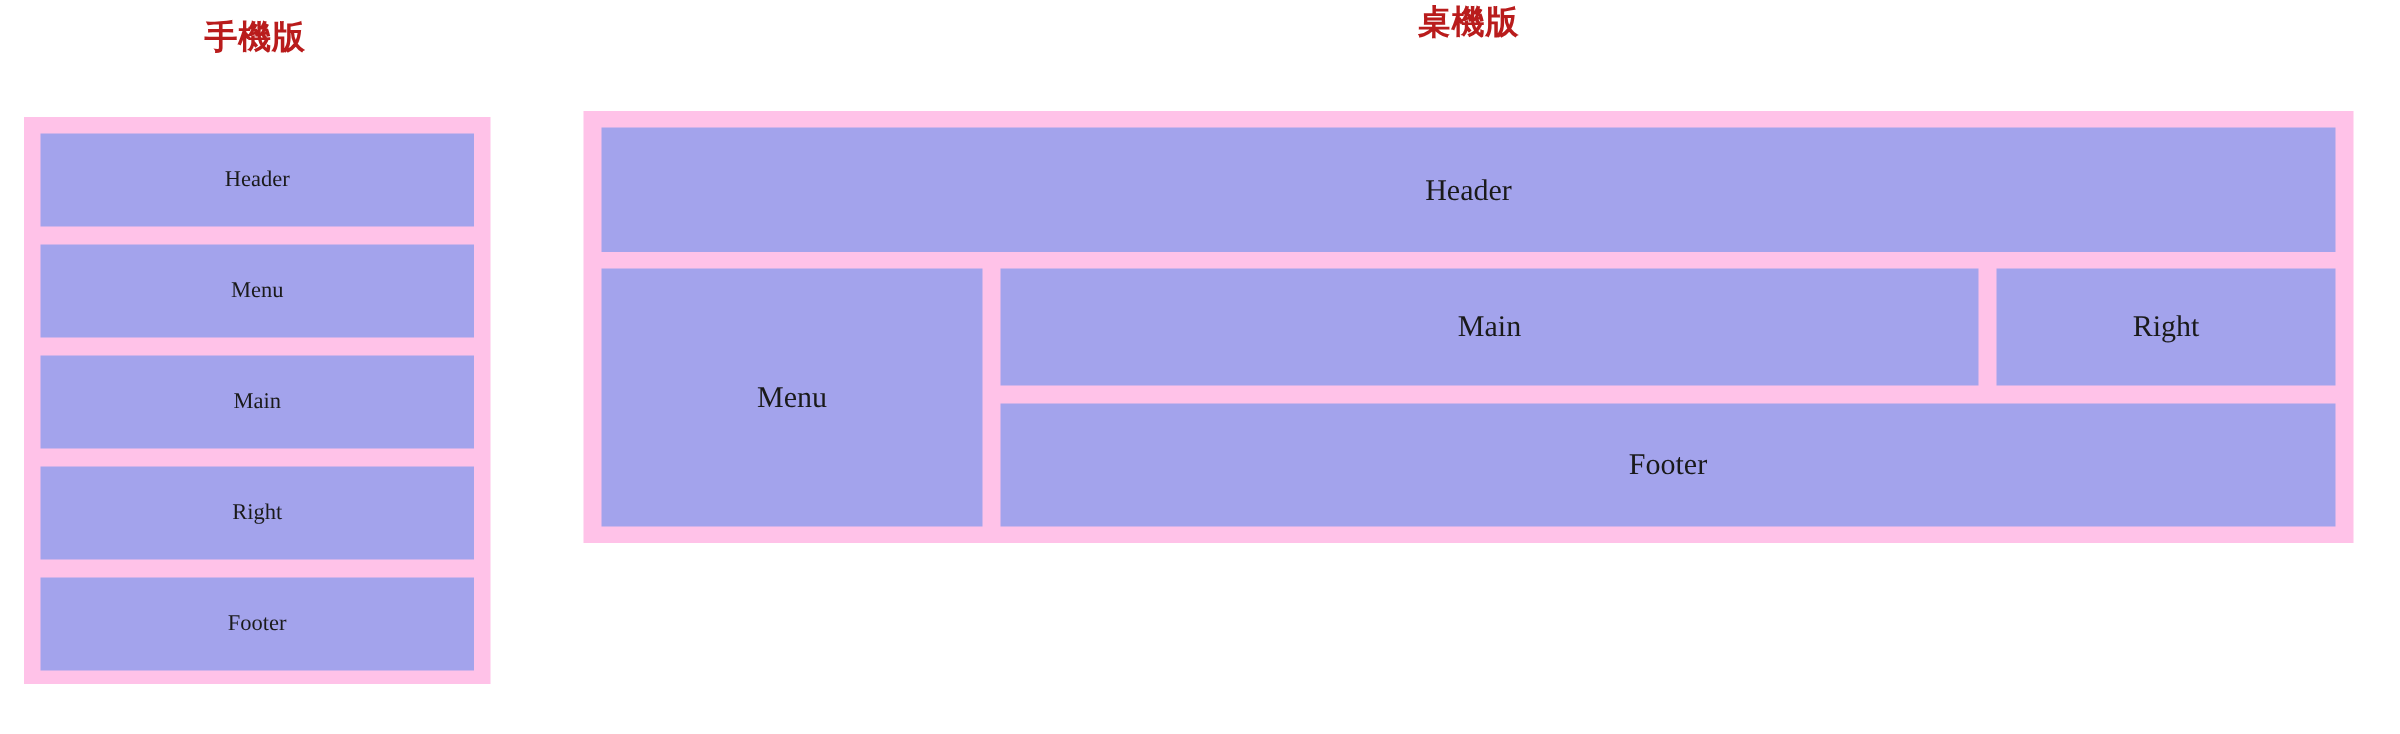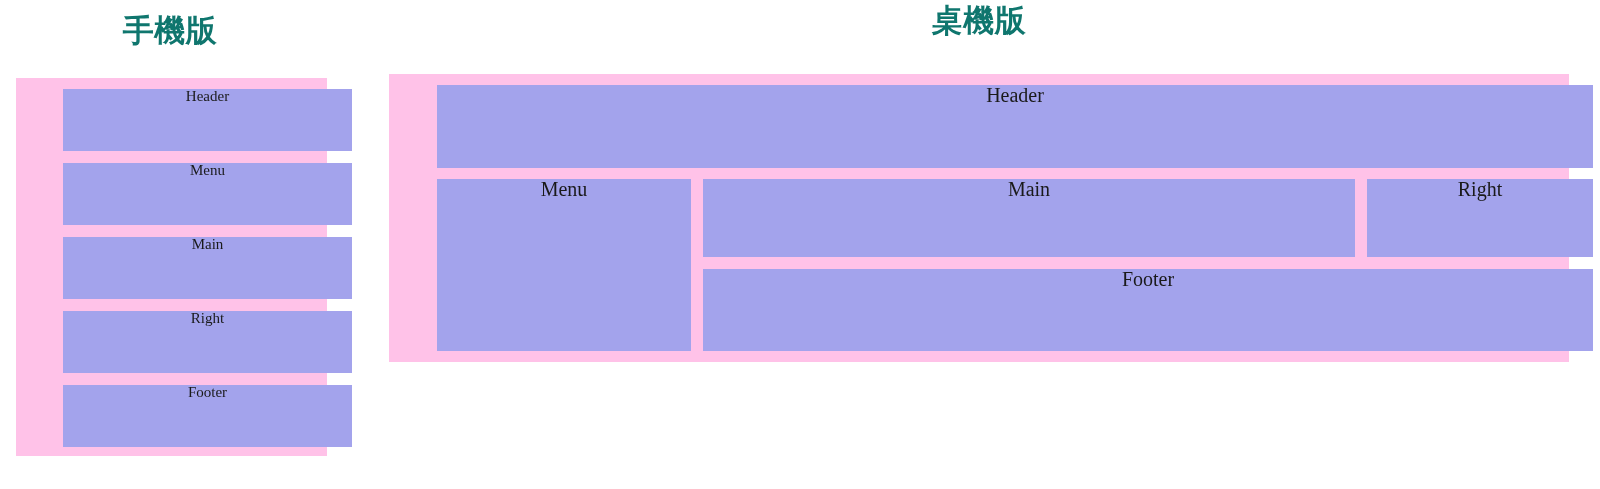--- a/index.html
+++ b/index.html
@@ -12,44 +12,43 @@
     height: 489px;
     position: relative;
     font-family: "Liberation Sans", sans-serif;
     overflow: hidden;
   }
 
   .diagram-title {
     position: absolute;
     font-family: "Liberation Sans", sans-serif;
     font-weight: bold;
-    font-size: 31px;
-    color: #0f766e;
+    font-size: 22px;
+    color: #b91c1c;
     white-space: nowrap;
     letter-spacing: 0.5px;
   }
   #mobile-title { left: 0; top: 10px; width: 340px; text-align: center; }
   #desktop-title { left: 389px; top: 0; width: 1180px; text-align: center; }
 
   
   .wireframe-container {
     position: absolute;
     background: #ffc2e8;
     box-sizing: border-box;
   }
   .cell {
     position: absolute;
     background: #a3a3ec;
     display: flex;
-    align-items: flex-start;
+    align-items: center;
     justify-content: center;
     box-sizing: border-box;
     font-family: "Liberation Serif", serif;
     color: #1a1a1a;
-    margin-left: 36px;
   }
   .cell .cell-label {
     font-family: "Liberation Serif", serif;
     color: #1a1a1a;
     line-height: 1;
   }
 
   
   #mobile-wireframe {
     left: 16px;

